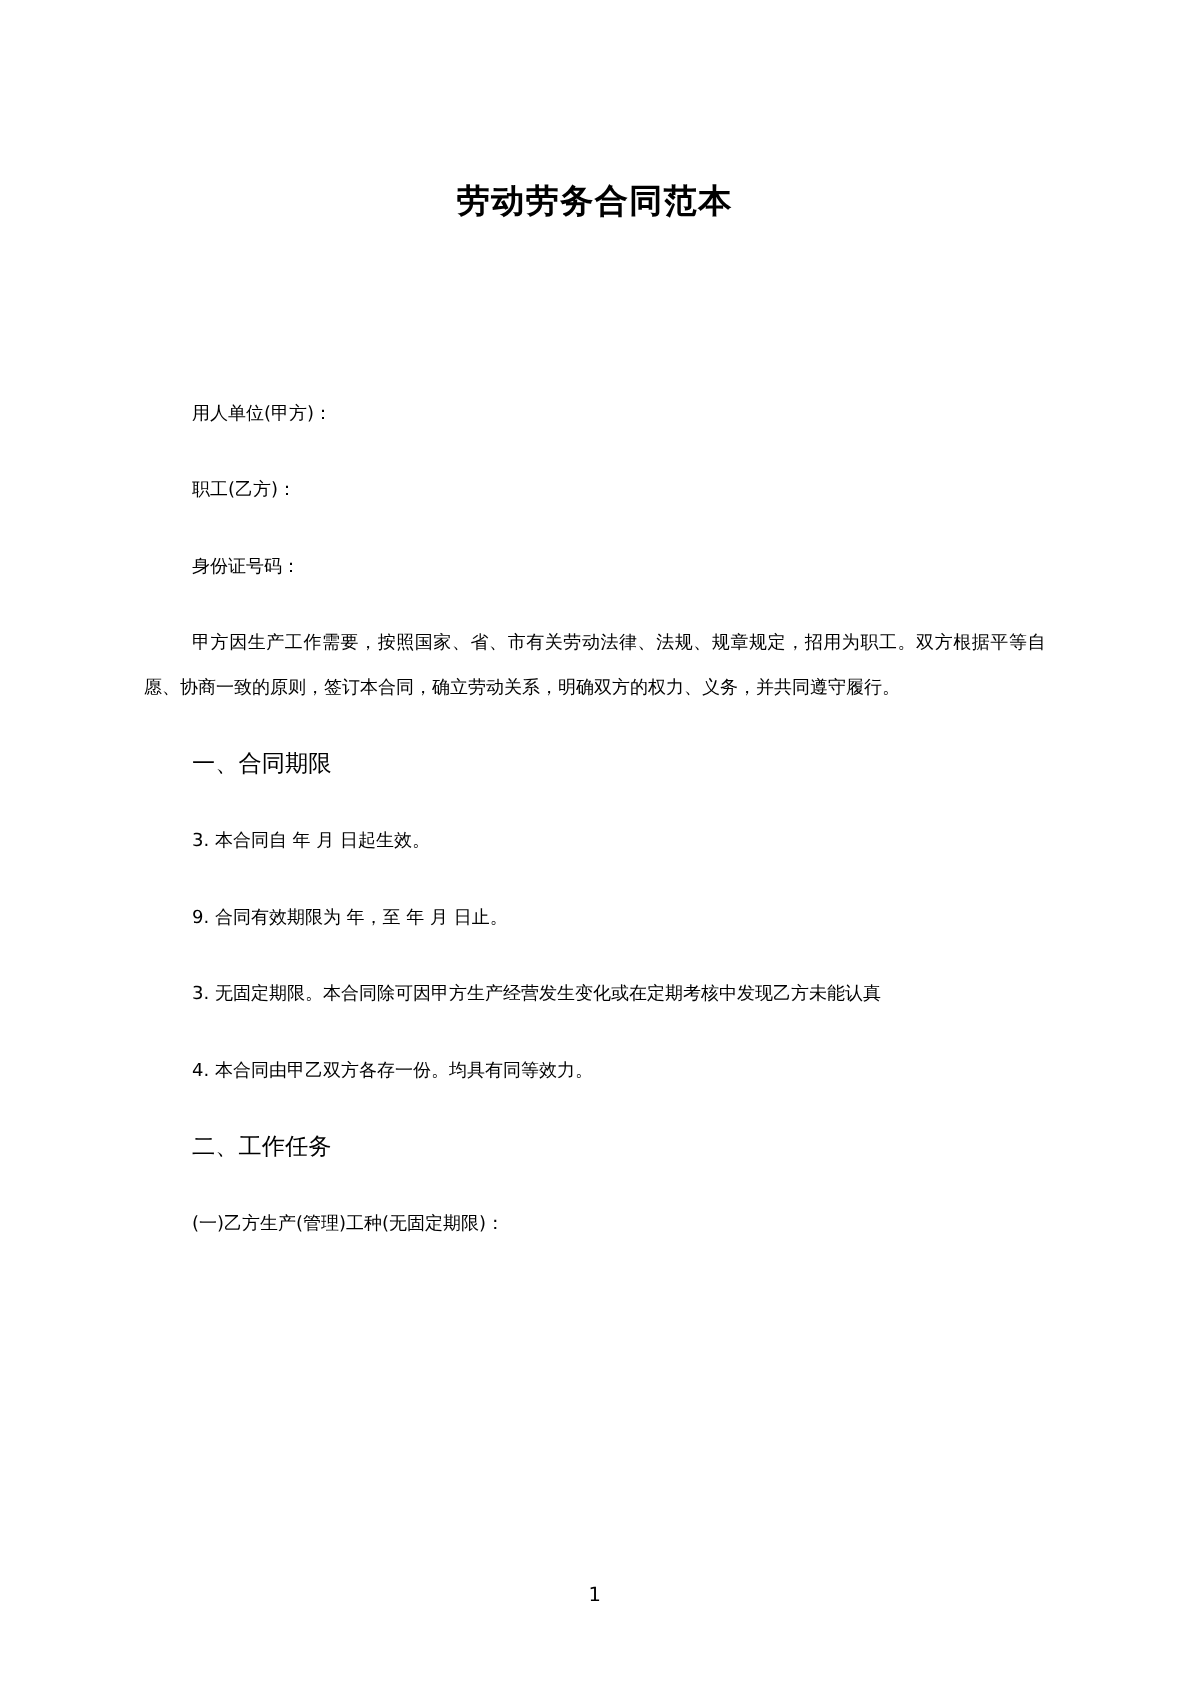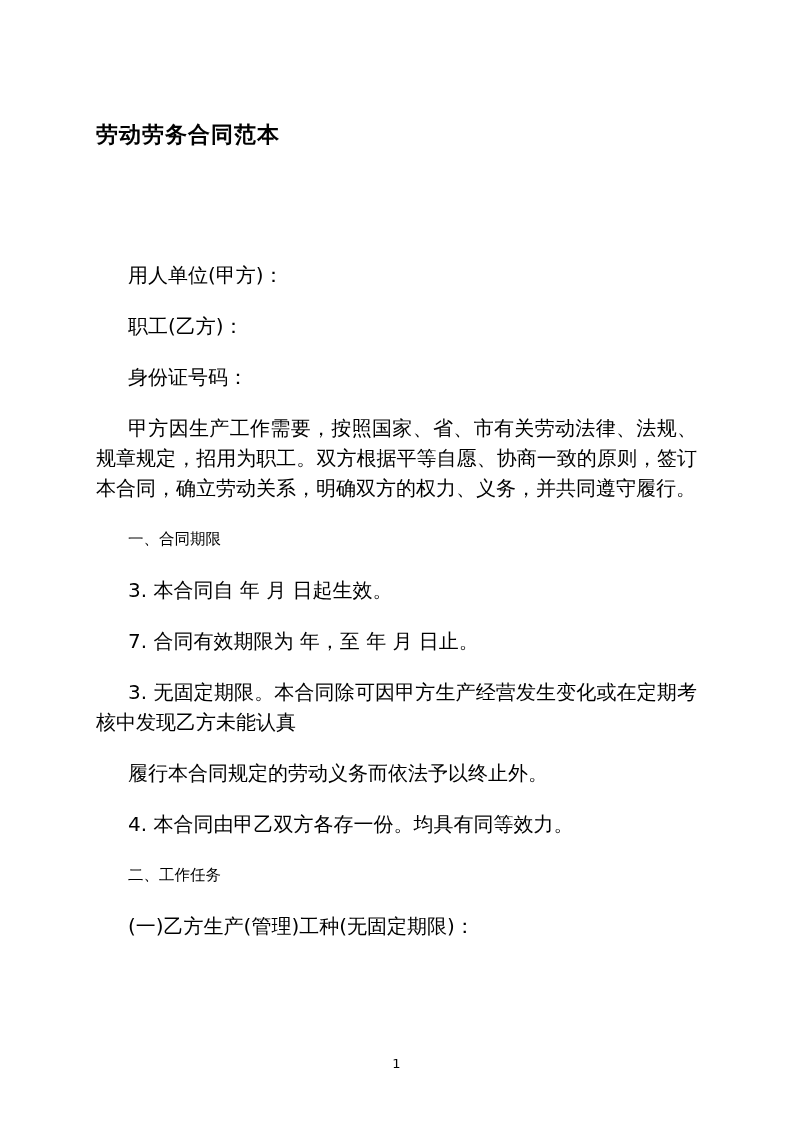--- a/index.html
+++ b/index.html
@@ -20,32 +20,32 @@
     overflow: hidden;
     box-sizing: border-box;
   }
   .content {
     position: absolute;
     left: 96px;
     right: 96px;
     top: 118px;
   }
   .doc-title {
-    text-align: left;
+    text-align: center;
     font-size: 22px;
     font-weight: bold;
     letter-spacing: 1px;
     line-height: 34px;
     margin: 0 0 0 0;
   }
   .spacer-after-title {
     height: 108px;
   }
   .para {
-    font-size: 20px;
+    font-size: 12px;
     line-height: 30px;
     margin: 0 0 21px 0;
     text-align: justify;
     word-break: break-all;
   }
   .indent-1 {
     text-indent: 32px;
   }
   .heading {
     font-size: 15.5px;
@@ -74,23 +74,22 @@
     <div class="doc-title">劳动劳务合同范本</div>
 
     <div class="spacer-after-title"></div>
 
     <p class="para indent-1">用人单位(甲方)：</p>
     <p class="para indent-1">职工(乙方)：</p>
     <p class="para indent-1">身份证号码：</p>
     <p class="para indent-1">甲方因生产工作需要，按照国家、省、市有关劳动法律、法规、规章规定，招用为职工。双方根据平等自愿、协商一致的原则，签订本合同，确立劳动关系，明确双方的权力、义务，并共同遵守履行。</p>
     <p class="heading">一、合同期限</p>
     <p class="para indent-1">3. 本合同自  年  月  日起生效。</p>
-    <p class="para indent-1">7. 合同有效期限为  年，至  年  月  日止。</p>
+    <p class="para indent-1">9. 合同有效期限为  年，至  年  月  日止。</p>
     <p class="para indent-1">3. 无固定期限。本合同除可因甲方生产经营发生变化或在定期考核中发现乙方未能认真</p>
-    <p class="para indent-1">履行本合同规定的劳动义务而依法予以终止外。</p>
     <p class="para indent-1">4. 本合同由甲乙双方各存一份。均具有同等效力。</p>
     <p class="heading">二、工作任务</p>
     <p class="para indent-1">(一)乙方生产(管理)工种(无固定期限)：</p>
 
   </div>
 
   <div class="page-number">1</div>
 
 </div>
 

